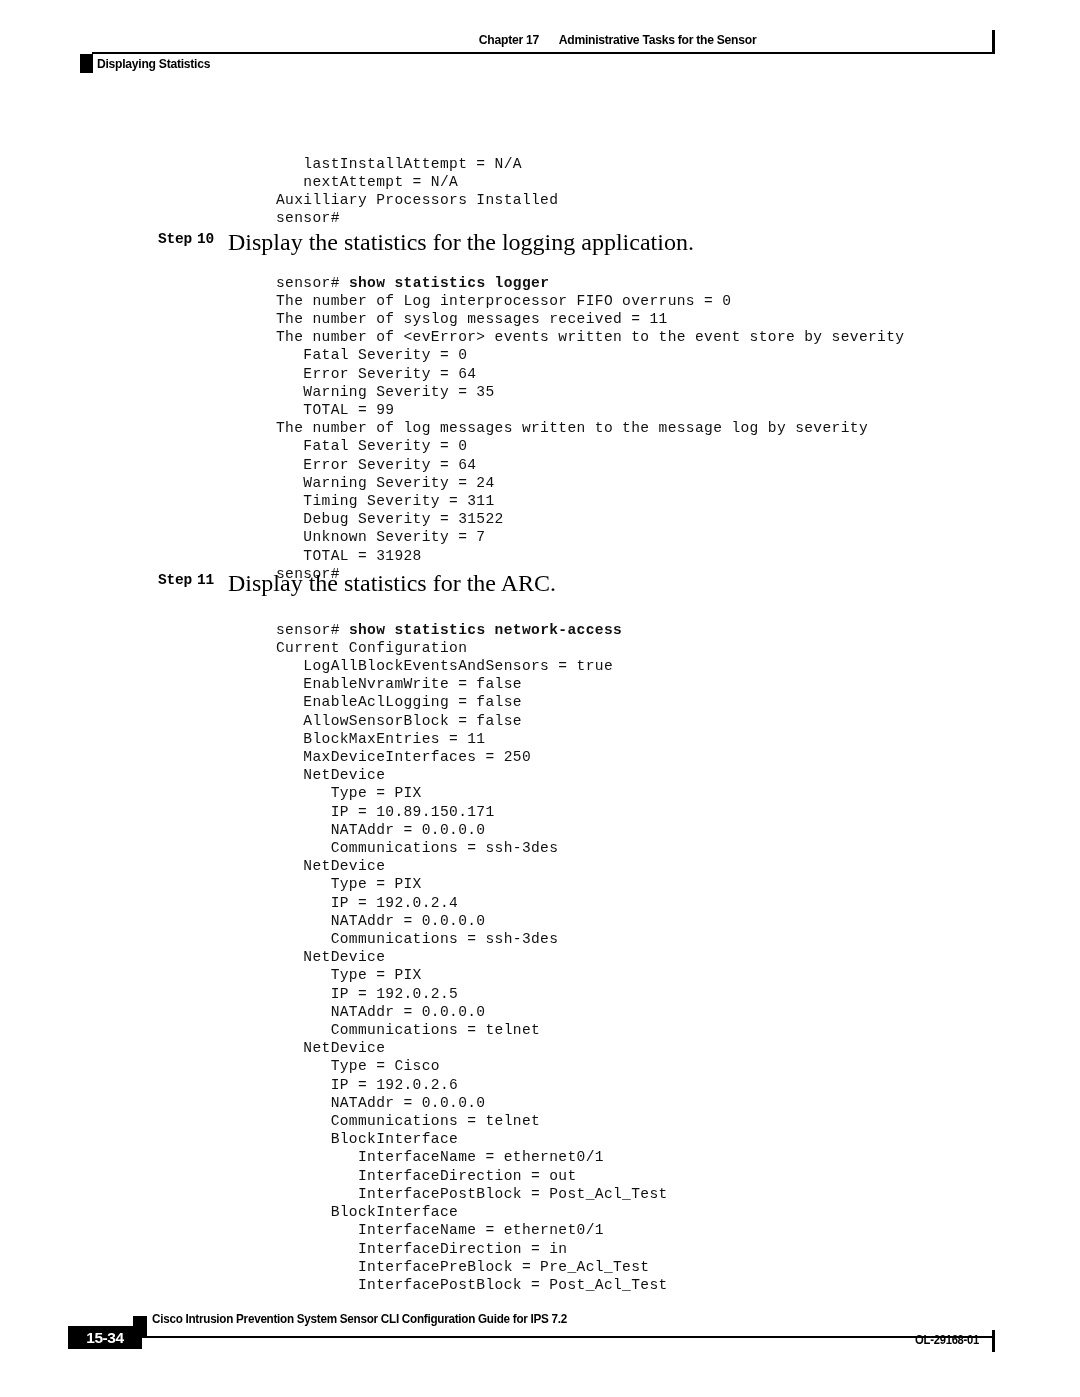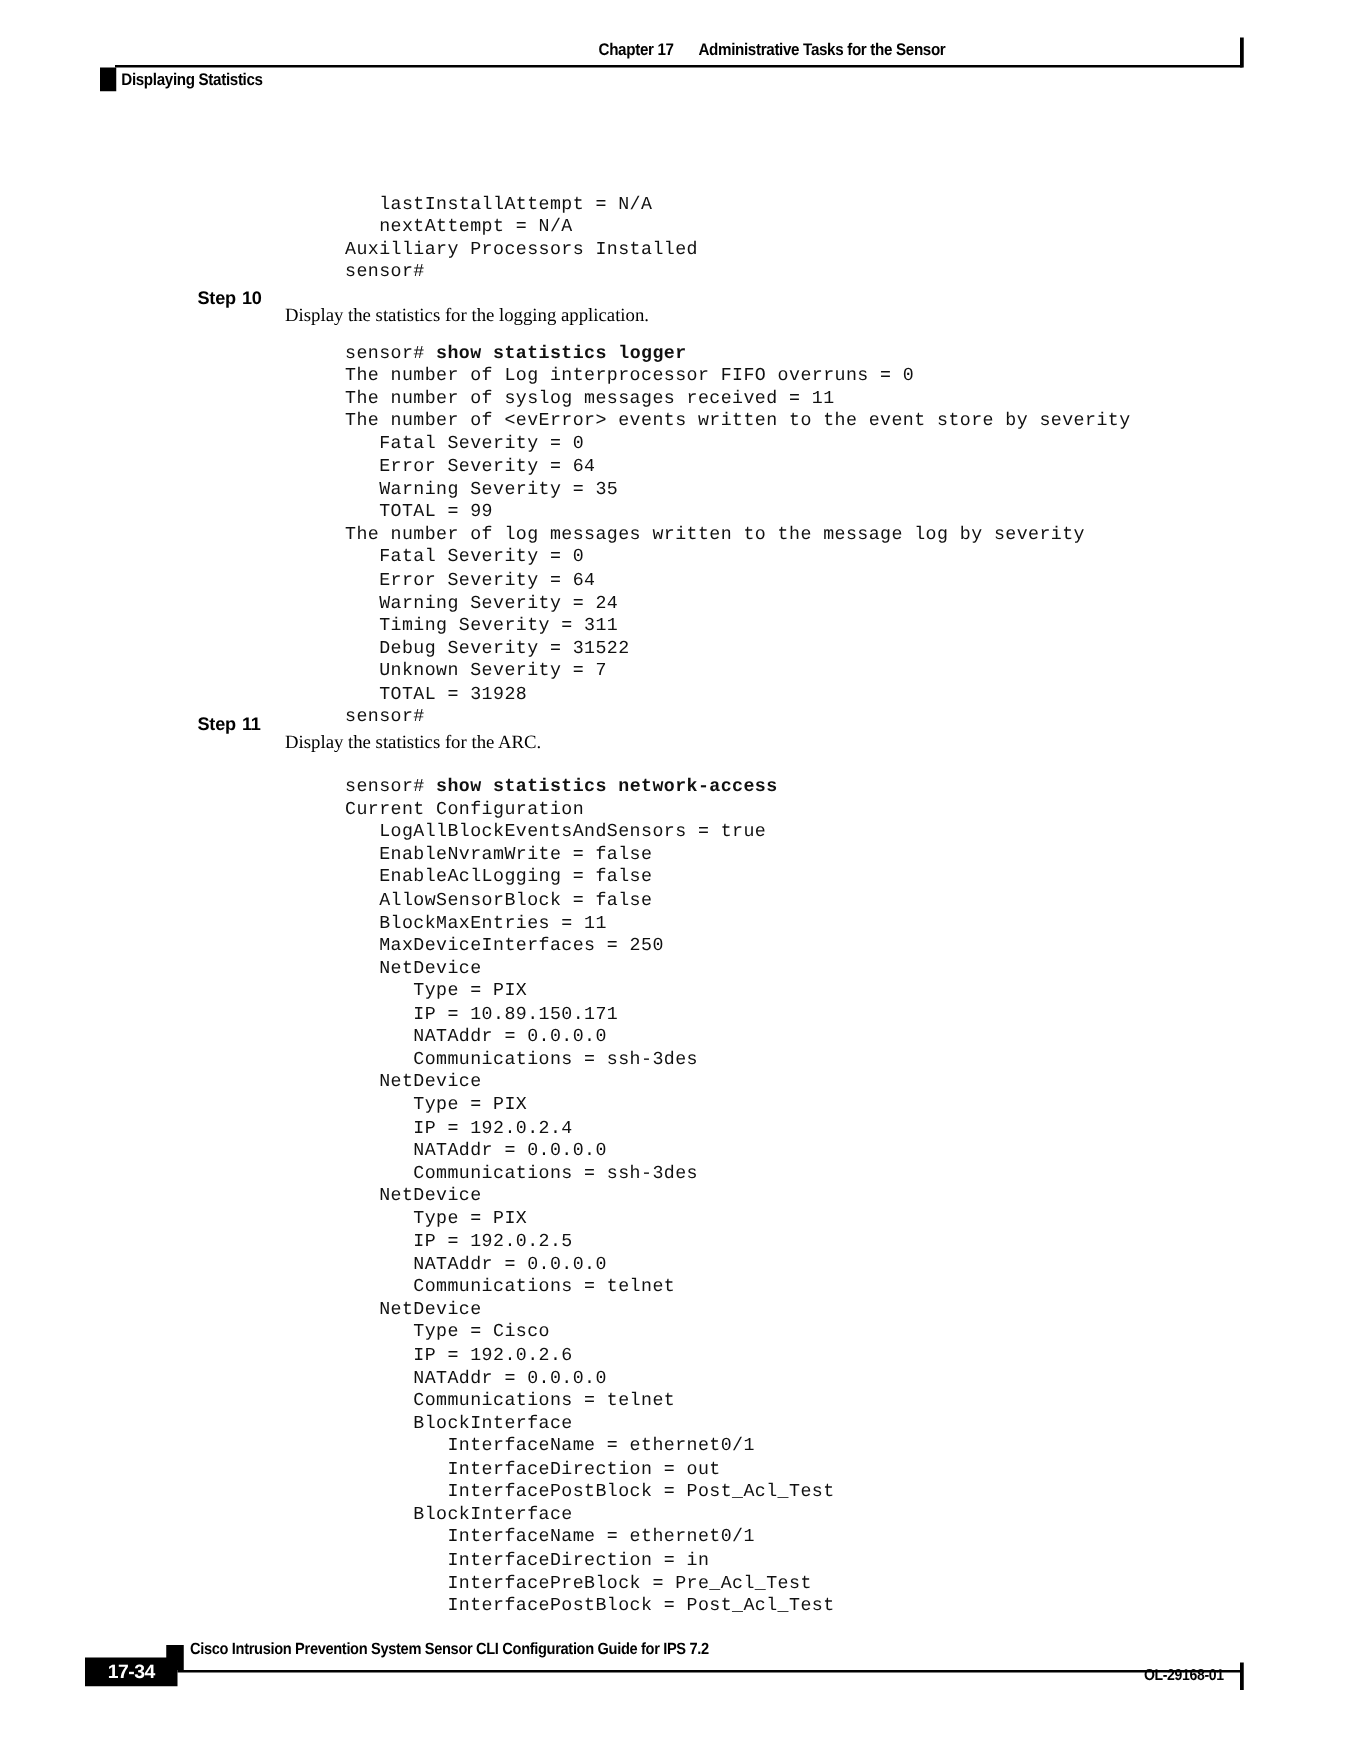--- a/index.html
+++ b/index.html
@@ -101,35 +101,34 @@
 
   .step-row {
     position: absolute;
     left: 0;
     width: 1080px;
   }
   .step-label {
     position: absolute;
     left: 158px;
     top: 0;
-    font-family: Liberation Sans, sans-serif;
+    font-family: Liberation Mono, monospace;
     font-weight: bold;
     font-size: 14.5px;
     white-space: nowrap;
     letter-spacing: -0.2px;
   }
   .step-label .step-word { margin-right: 5px; }
   .step-text {
     position: absolute;
     left: 228px;
     top: -2px;
     font-family: "Liberation Serif", serif;
-    font-size: 15px;
-    white-space: nowrap;
-    margin-top: 16px;
+    font-size: 24px;
+    white-space: nowrap;
   }
 
   
   #code-top   { top: 140px; }
   #code-logger{ top: 259px; }
   #code-arc   { top: 606px; }
 
   #step-10 { top: 231px; }
   #step-11 { top: 572px; }
   .footer-rule {
@@ -293,17 +292,17 @@
          InterfacePreBlock = Pre_Acl_Test
          InterfacePostBlock = Post_Acl_Test</span></pre>
 
 </div>
 
 <div class="page-footer-wrap">
   <div class="footer-square"></div>
   <div class="footer-rule"></div>
   <div class="footer-rule-tick"></div>
   <div class="footer-pagebox">
-    <div class="footer-pagenum">17-34</div>
+    <div class="footer-pagenum">15-34</div>
   </div>
   <div class="footer-title">Cisco Intrusion Prevention System Sensor CLI Configuration Guide for IPS 7.2</div>
   <div class="footer-docid">OL-29168-01</div>
 </div>
 
 </body></html>

